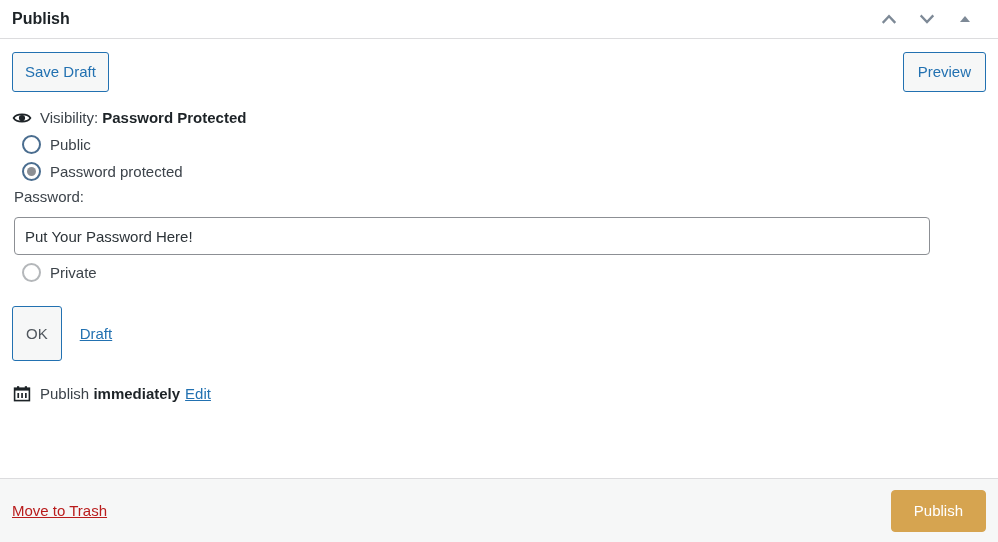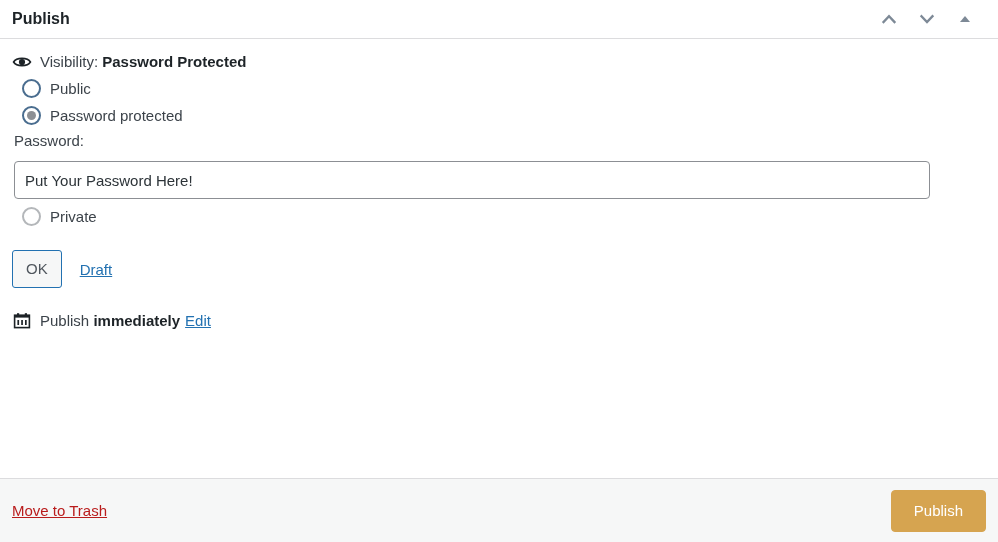--- a/index.html
+++ b/index.html
@@ -173,21 +173,21 @@
     margin-top: 20px;
     margin-bottom: 22px;
   }
   .btn-ok {
     background: #f6f7f7;
     border: 1px solid #2271b1;
     color: #50575e;
     border-radius: 3px;
     font-size: 15px;
     font-family: "Liberation Sans", sans-serif;
-    height: 38px;
+    height: 55px;
     padding: 0 13px;
     line-height: 36px;
     cursor: pointer;
   }
   a.cancel-link {
     color: #2271b1;
     text-decoration: underline;
     font-size: 15px;
     margin-left: 18px;
     cursor: pointer;
@@ -256,20 +256,24 @@
             <path d="M8 5 L13 11 L3 11 Z" fill="#7d8996"></path>
           </svg>
         </span>
       </button>
 
     </div>
   </div>
 
   <div class="panel-body">
 
+    <div class="submit-row">
+      <button class="btn-secondary">Save Draft</button>
+      <button class="btn-preview">Preview</button>
+    </div>
 
 
     <div class="misc-row vis-row">
       <span class="misc-icon">
         <svg width="20" height="18" viewBox="0 0 20 18">
           <path d="M1.6 9 C4.4 4.2 15.6 4.2 18.4 9 C15.6 13.8 4.4 13.8 1.6 9 Z" fill="none" stroke="#1d2327" stroke-width="1.7"></path>
           <circle cx="10" cy="9" r="3.1" fill="#1d2327"></circle>
         </svg>
       </span>
       <span class="misc-text">

